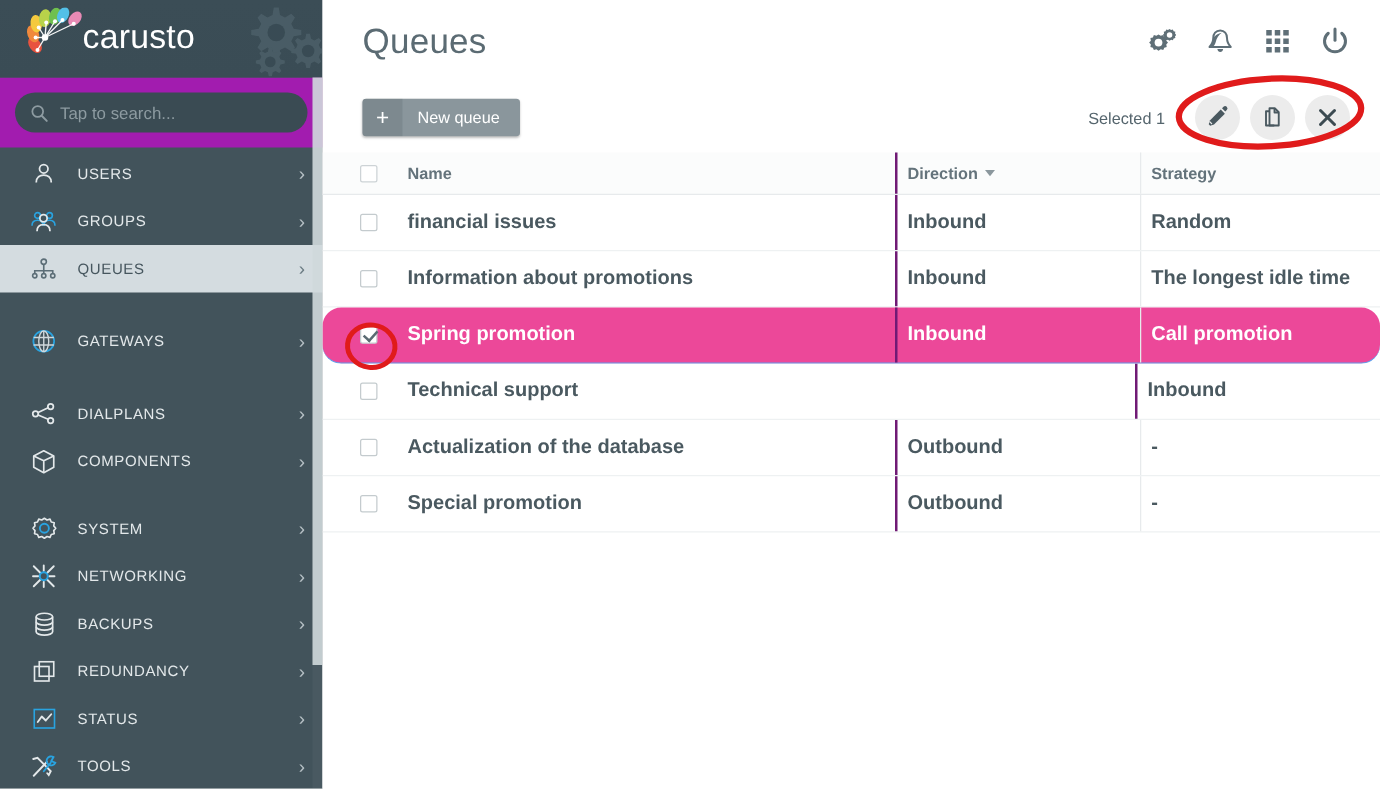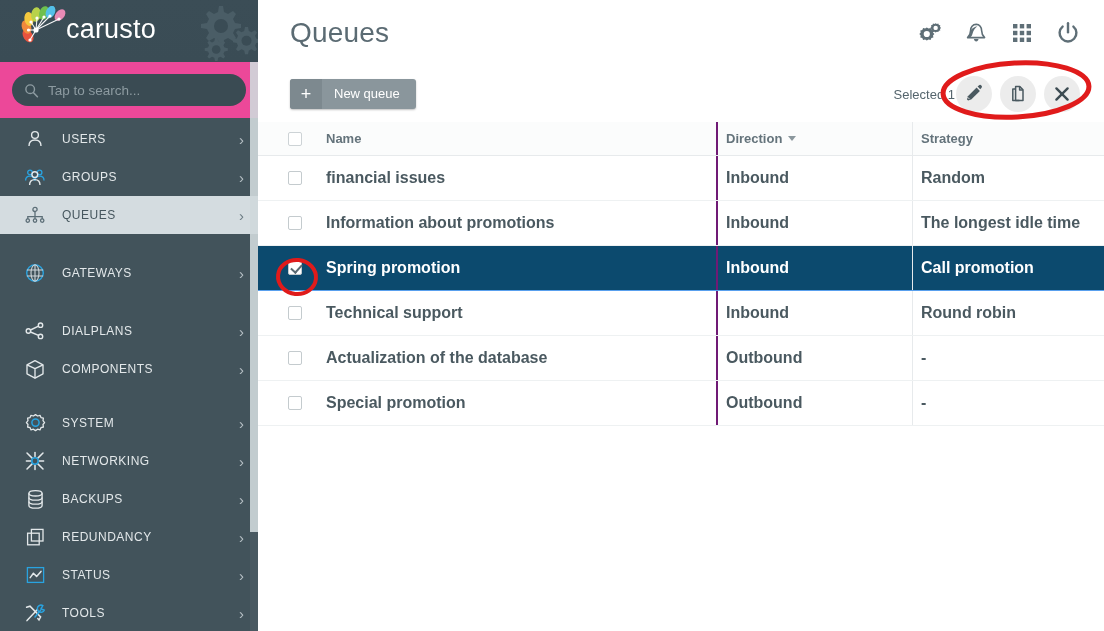--- a/index.html
+++ b/index.html
@@ -30,21 +30,21 @@
   .logo-wrap {
     position: absolute; left: 16px; top: 6px;
     display: flex; align-items: center; gap: 2px;
   }
   .logo-mark { width: 52px; height: 46px; }
   .logo-text {
     color: #ffffff; font-size: 27px; font-weight: 300;
     letter-spacing: .2px; margin-left: -4px; line-height: 46px;
   }
 
-  .search-band { height: 56px; background: #ec4899; display: flex; align-items: center; padding: 0 12px; }
+  .search-band { height: 56px; background: #a21caf; display: flex; align-items: center; padding: 0 12px; }
   .search-box {
     width: 234px; height: 32px; border-radius: 16px;
     background: #3a4b53; display: flex; align-items: center;
     padding: 0 12px; gap: 9px;
   }
   .search-box .si { width: 15px; height: 15px; flex: 0 0 15px; }
   .search-box input {
     border: none; outline: none; background: transparent;
     color: #93a1a7; font-size: 13.5px; font-family: "Liberation Sans", sans-serif;
     width: 100%;
@@ -100,21 +100,21 @@
   }
   .btn-new .plus {
     width: 32px; height: 30px; background: #7d898f;
     display: flex; align-items: center; justify-content: center;
     color: #fff; font-size: 18px; font-weight: 500; line-height: 1;
   }
   .btn-new .bl {
     padding: 0 16px 0 12px; color: #fff; font-size: 13px; line-height: 30px;
   }
 
-  .sel-area { display: flex; align-items: center; gap: 1px; position: relative; }
+  .sel-area { display: flex; align-items: center; gap: 24px; position: relative; }
   .sel-text { font-size: 13px; color: #55656d; }
   .round-btns { display: flex; align-items: center; gap: 8px; }
   .rbtn {
     width: 36px; height: 36px; border-radius: 50%;
     background: #ececec; display: flex; align-items: center;
     justify-content: center; cursor: pointer;
   }
 
   
   .table { width: 100%; }
@@ -127,21 +127,21 @@
   .c-chk { width: 68px; flex: 0 0 68px; justify-content: center; padding-left: 6px;}
   .c-name { flex: 1 1 auto; min-width: 0; }
   .c-dir { width: 196px; flex: 0 0 196px; border-left: 2px solid #701a75; padding-left: 8px; height: 100%; }
   .c-strat { width: 192px; flex: 0 0 192px; border-left: 1px solid #e7eaec; padding-left: 8px; height: 100%; }
 
   .trow {
     display: flex; height: 45px; align-items: center;
     border-bottom: 1px solid #eef1f2; font-size: 16px; color: #4a5960;
     cursor: pointer;
   }
-  .trow.selected { background: #0c4a6e; color: #ffffff; border-bottom-color: #59a0ee; }
+  .trow.selected { background: #ec4899; color: #ffffff; border-bottom-color: #59a0ee; border-radius: 15px; }
 
   .chk {
     width: 14px; height: 14px; border: 1px solid #c4cbce;
     border-radius: 2px; background: #fff; display: inline-block;
     position: relative;
   }
   .chk.hdr { border-color: #cdd3d6; }
   .chk.checked::after {
     content: ""; position: absolute; left: 3.5px; top: 0px;
     width: 5px; height: 9px; border: solid #5a6a72;
@@ -525,21 +525,20 @@
         <div class="cell c-dir">Inbound</div>
         <div class="cell c-strat">Call promotion</div>
       </div>
 
       <div class="trow">
         <div class="cell c-chk">
             <span class="chk"></span>
           </div>
         <div class="cell c-name">Technical support</div>
         <div class="cell c-dir">Inbound</div>
-        <div class="cell c-strat">Round robin</div>
       </div>
 
       <div class="trow">
         <div class="cell c-chk">
             <span class="chk"></span>
           </div>
         <div class="cell c-name">Actualization of the database</div>
         <div class="cell c-dir">Outbound</div>
         <div class="cell c-strat">-</div>
       </div>

